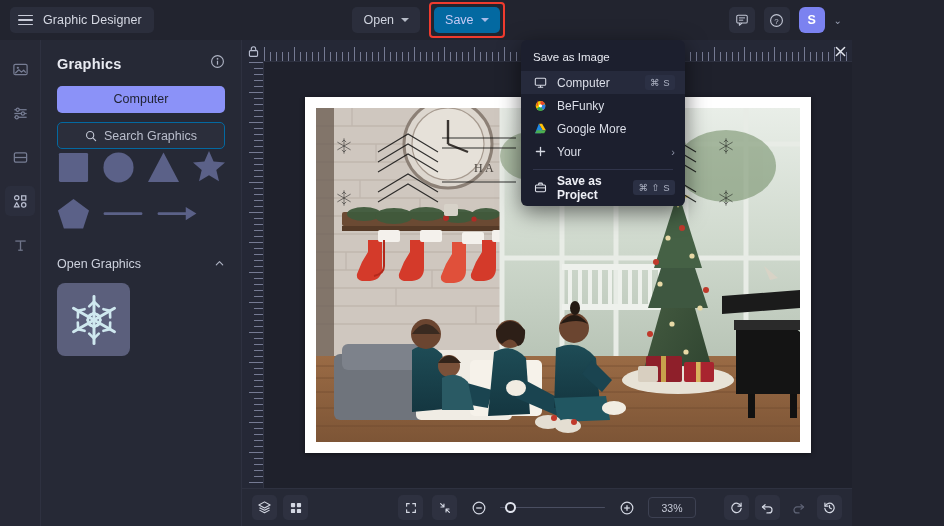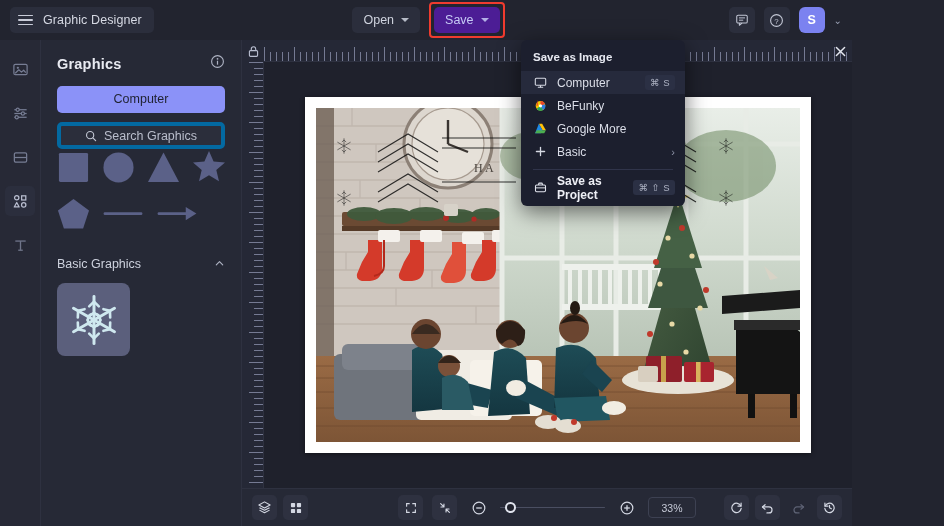--- a/index.html
+++ b/index.html
@@ -31,21 +31,21 @@
   .topbar-center {
     position: absolute; left: 0; right: 0; top: 0; height: 40px;
     display: flex; align-items: center; justify-content: center; gap: 14px;
   }
   .tb-btn {
     display: flex; align-items: center; gap: 7px;
     padding: 6px 11px; border-radius: 5px;
     font-size: 12.5px; color: #cfd3de; cursor: pointer;
     background: #2b2e3c;
   }
-  .tb-btn.save { background: #4c1d95; color: #c6caf5; position: relative; justify-content: flex-end; }
+  .tb-btn.save { background: #0369a1; color: #c6caf5; position: relative; justify-content: flex-end; }
   .tb-btn.save::after {
     content:""; position: absolute; left: -5px; top: -5px; right: -5px; bottom: -5px;
     border: 2.5px solid #f03b2e; border-radius: 4px; pointer-events: none;
   }
   .caret { width: 0; height: 0; border-left: 4px solid transparent; border-right: 4px solid transparent;
            border-top: 4.5px solid currentColor; opacity: .85; }
 
   .topbar-right {
     margin-left: auto; display: flex; align-items: center; gap: 9px; margin-right: 10px;
   }
@@ -86,21 +86,21 @@
   .panel-head { display: flex; align-items: center; justify-content: space-between; margin-bottom: 13px; }
   .panel-title { color: #e9ebf2; font-size: 14.5px; font-weight: bold; letter-spacing: .2px; }
   .info-ic { cursor: pointer; }
   .btn-primary {
     display: block; width: 100%; height: 27px; line-height: 27px;
     background: #8b92f8; color: #1f2230; border-radius: 5px;
     font-size: 12.5px; text-align: center; cursor: pointer; margin-bottom: 9px;
   }
   .search-box {
     display: flex; align-items: center; justify-content: center; gap: 7px;
-    width: 100%; height: 27px; border: 4px solid #0369a1; border-radius: 5px;
+    width: 100%; height: 27px; border: 1px solid #0369a1; border-radius: 5px;
     background: #2b2e3b; color: #b9bdcb; font-size: 12.5px; cursor: pointer;
   }
   .section-head {
     display: flex; align-items: center; justify-content: space-between;
     margin-top: 21px; margin-bottom: 10px;
   }
   .section-title { color: #cdd1dd; font-size: 12.5px; }
   .chev { cursor: pointer; }
   .shapes-row { display: flex; align-items: center; gap: 12px; margin-bottom: 10px; }
   .sh { cursor: pointer; }
@@ -170,21 +170,21 @@
     background: #272a37; cursor: pointer;
   }
 
   
   .save-menu {
     position: absolute; top: 40px; left: 521px; width: 164px;
     background: #1c1f2e; border-radius: 6px; padding: 6px 0 7px 0;
     box-shadow: 0 6px 22px rgba(0,0,0,.55); z-index: 60;
   }
   .menu-label {
-    color: #e7e9f1; font-size: 11.5px; font-weight: bold;
+    color: #e7e9f1; font-size: 11.5px; font-weight: normal;
     padding: 5px 12px 8px 12px;
   }
   .menu-item {
     display: flex; align-items: center; gap: 9px;
     height: 23px; padding: 0 10px 0 12px; cursor: pointer;
     color: #dbdee8; font-size: 12px; position: relative;
   }
   .menu-item.hover { background: #262a3c; }
   .menu-item .mi-label { flex: 1; }
   .menu-item.strong .mi-label { font-weight: bold; color: #edeff5; }
@@ -344,21 +344,21 @@
         </span>
         <span class="sh">
           <svg width="42" height="33" viewBox="0 0 42 34">
             <rect x="1" y="15.6" width="34" height="3" rx="1.4" fill="#5b6188"></rect>
             <path d="M30 10.2 L41 17.1 L30 24 Z" fill="#5b6188"></path>
           </svg>
         </span>
       </div>
 
       <div class="section-head">
-        <span class="section-title">Basic Graphics</span>
+        <span class="section-title">Open Graphics</span>
         <span class="chev">
           <svg width="11" height="11" viewBox="0 0 12 12">
             <path d="M2.5 7.5 L6 4 L9.5 7.5" fill="none" stroke="#aeb3c3" stroke-width="1.25" stroke-linecap="round" stroke-linejoin="round"></path>
           </svg>
         </span>
       </div>
 
       <div class="graphics-grid">
         <div class="graphic-tile">
           <svg width="56" height="56" viewBox="0 0 64 64">
@@ -1025,21 +1025,21 @@
     </div>
 
 
     <div class="menu-item">
       <span class="mi-ic">
         <svg width="13" height="13" viewBox="0 0 14 14">
           <line x1="7" y1="2.6" x2="7" y2="11.4" stroke="#d6d9e3" stroke-width="1.4" stroke-linecap="round"></line>
           <line x1="2.6" y1="7" x2="11.4" y2="7" stroke="#d6d9e3" stroke-width="1.4" stroke-linecap="round"></line>
         </svg>
       </span>
-      <span class="mi-label">Basic</span>
+      <span class="mi-label">Your</span>
       <span class="arrow-r">›</span>
     </div>
 
     <div class="menu-sep"></div>
 
     <div class="menu-item strong">
       <span class="mi-ic">
         <svg width="13" height="13" viewBox="0 0 14 14">
           <rect x="1.6" y="4.4" width="10.8" height="7.2" rx="1.3" fill="none" stroke="#e2e5ee" stroke-width="1.15"></rect>
           <path d="M5 4.4 L5 3.2 A.9 .9 0 0 1 5.9 2.3 L8.1 2.3 A.9 .9 0 0 1 9 3.2 L9 4.4" fill="none" stroke="#e2e5ee" stroke-width="1.15"></path>

